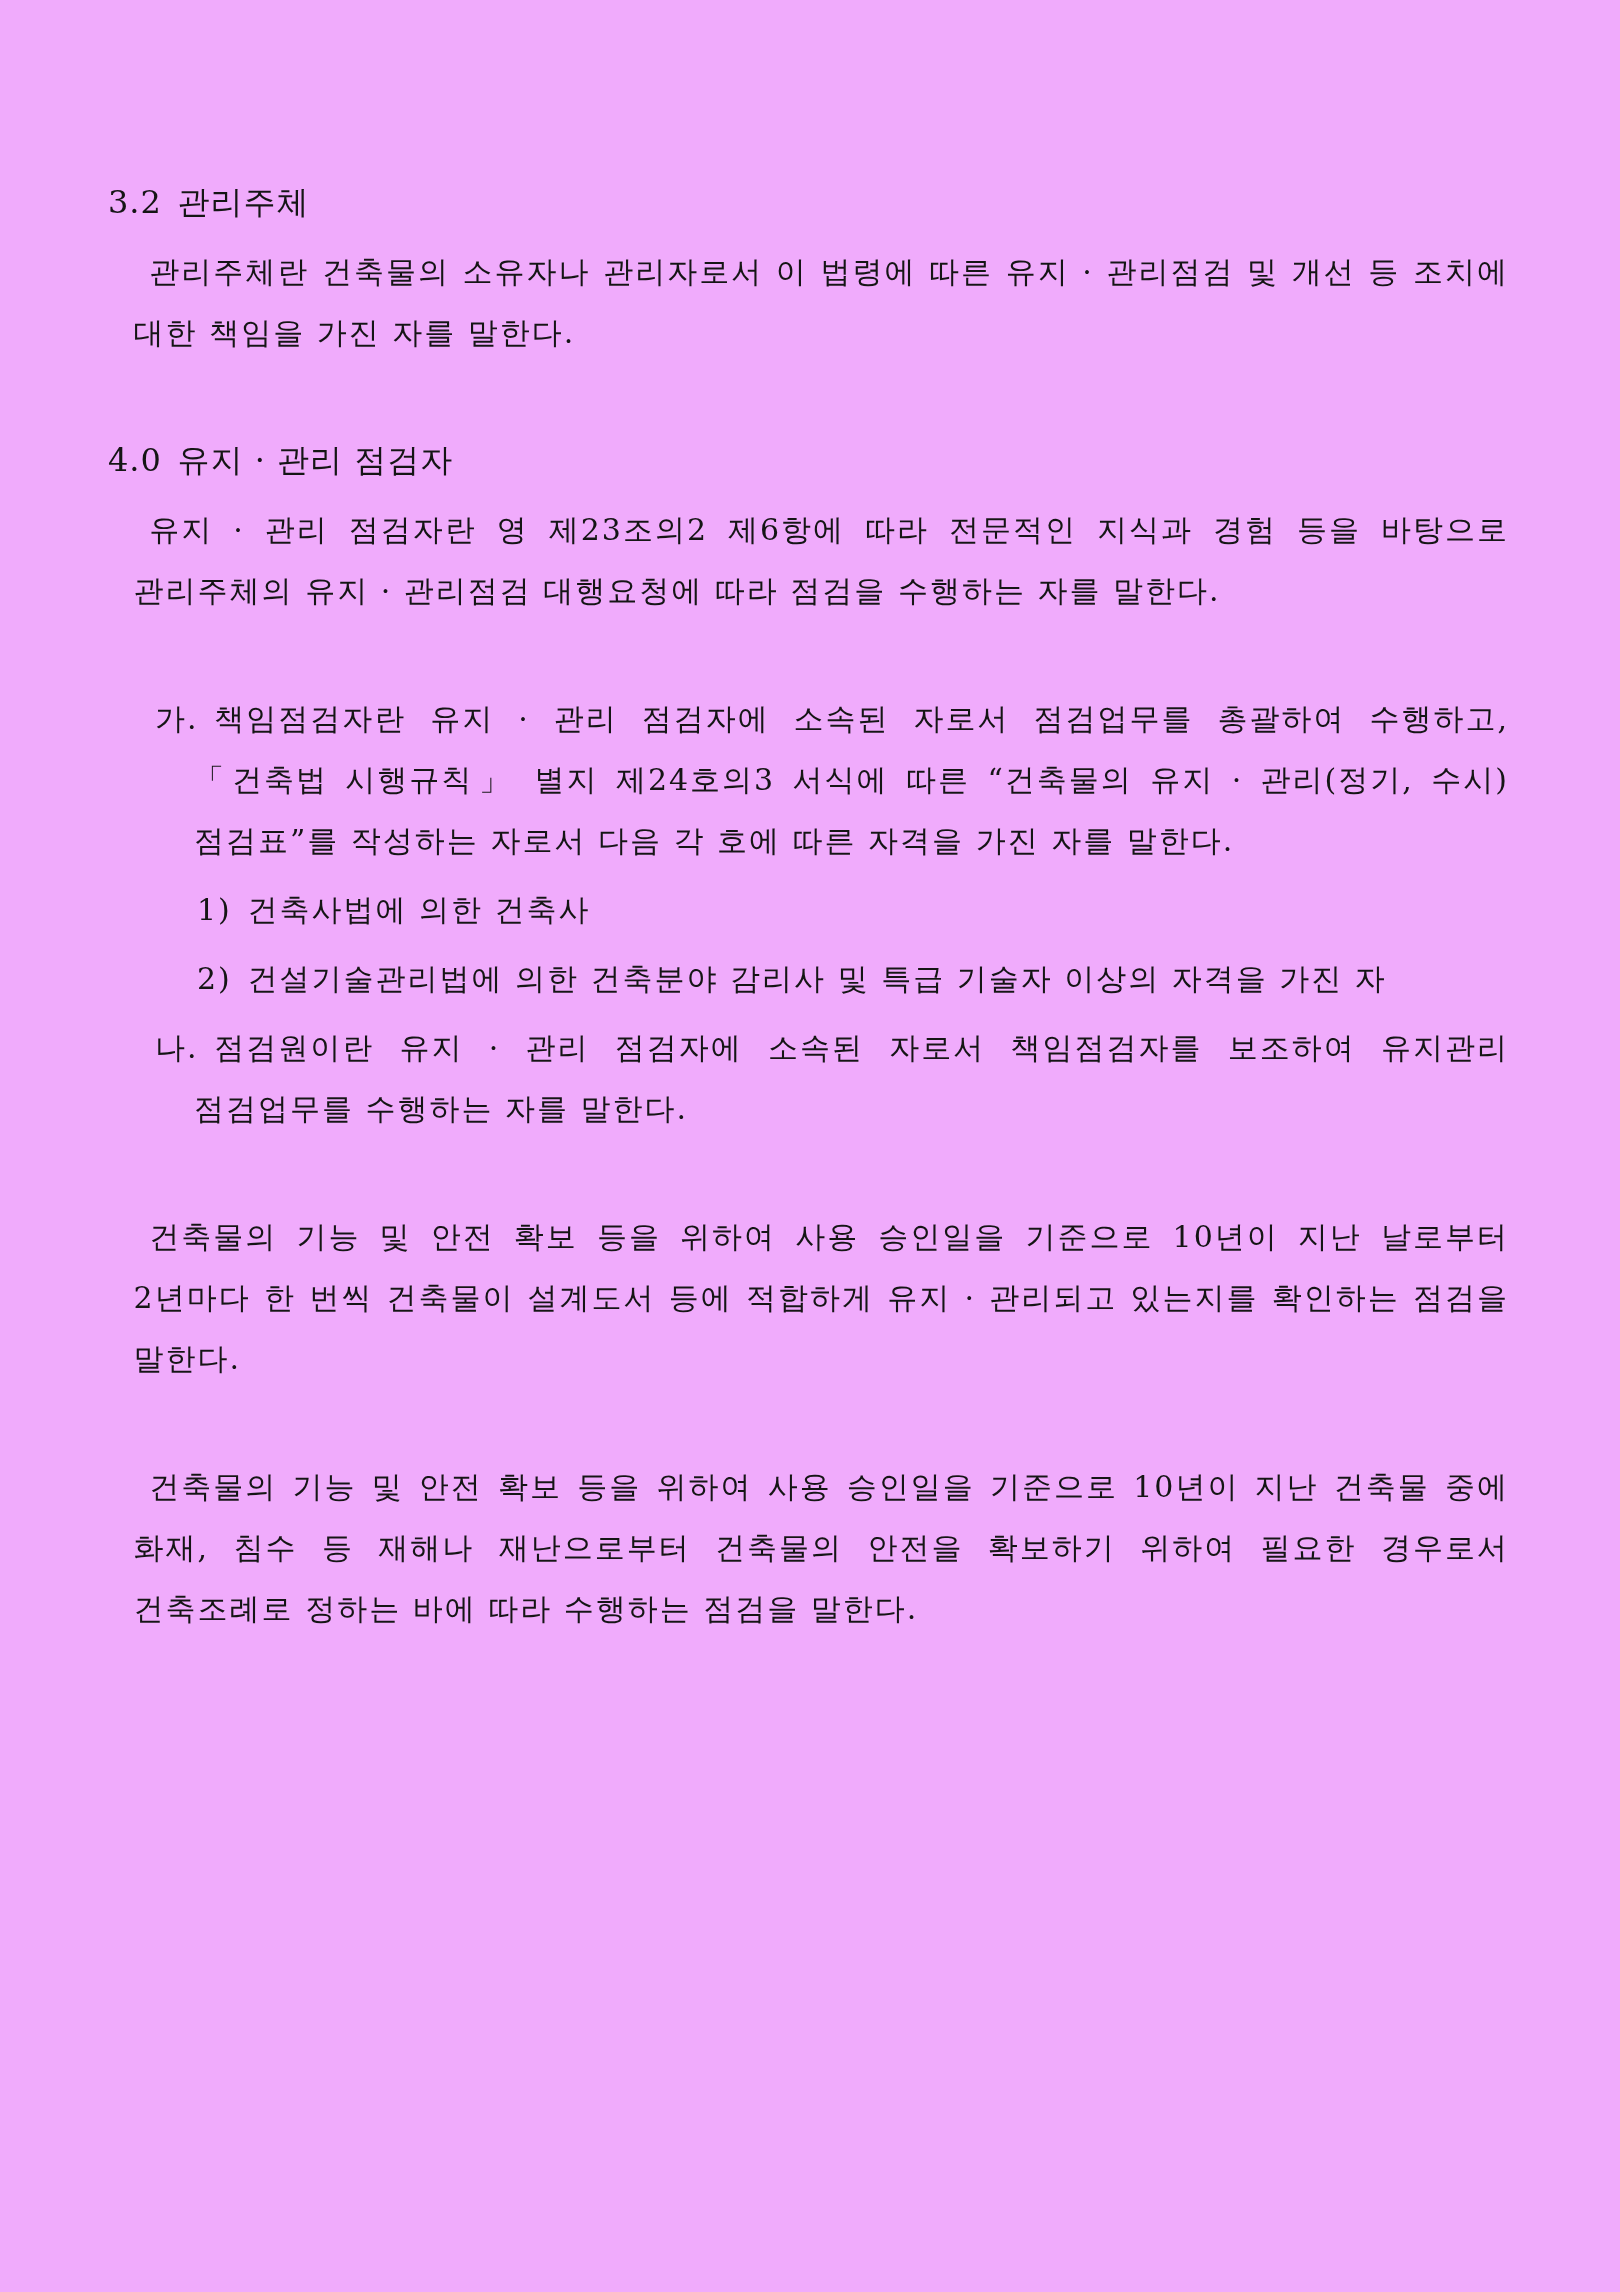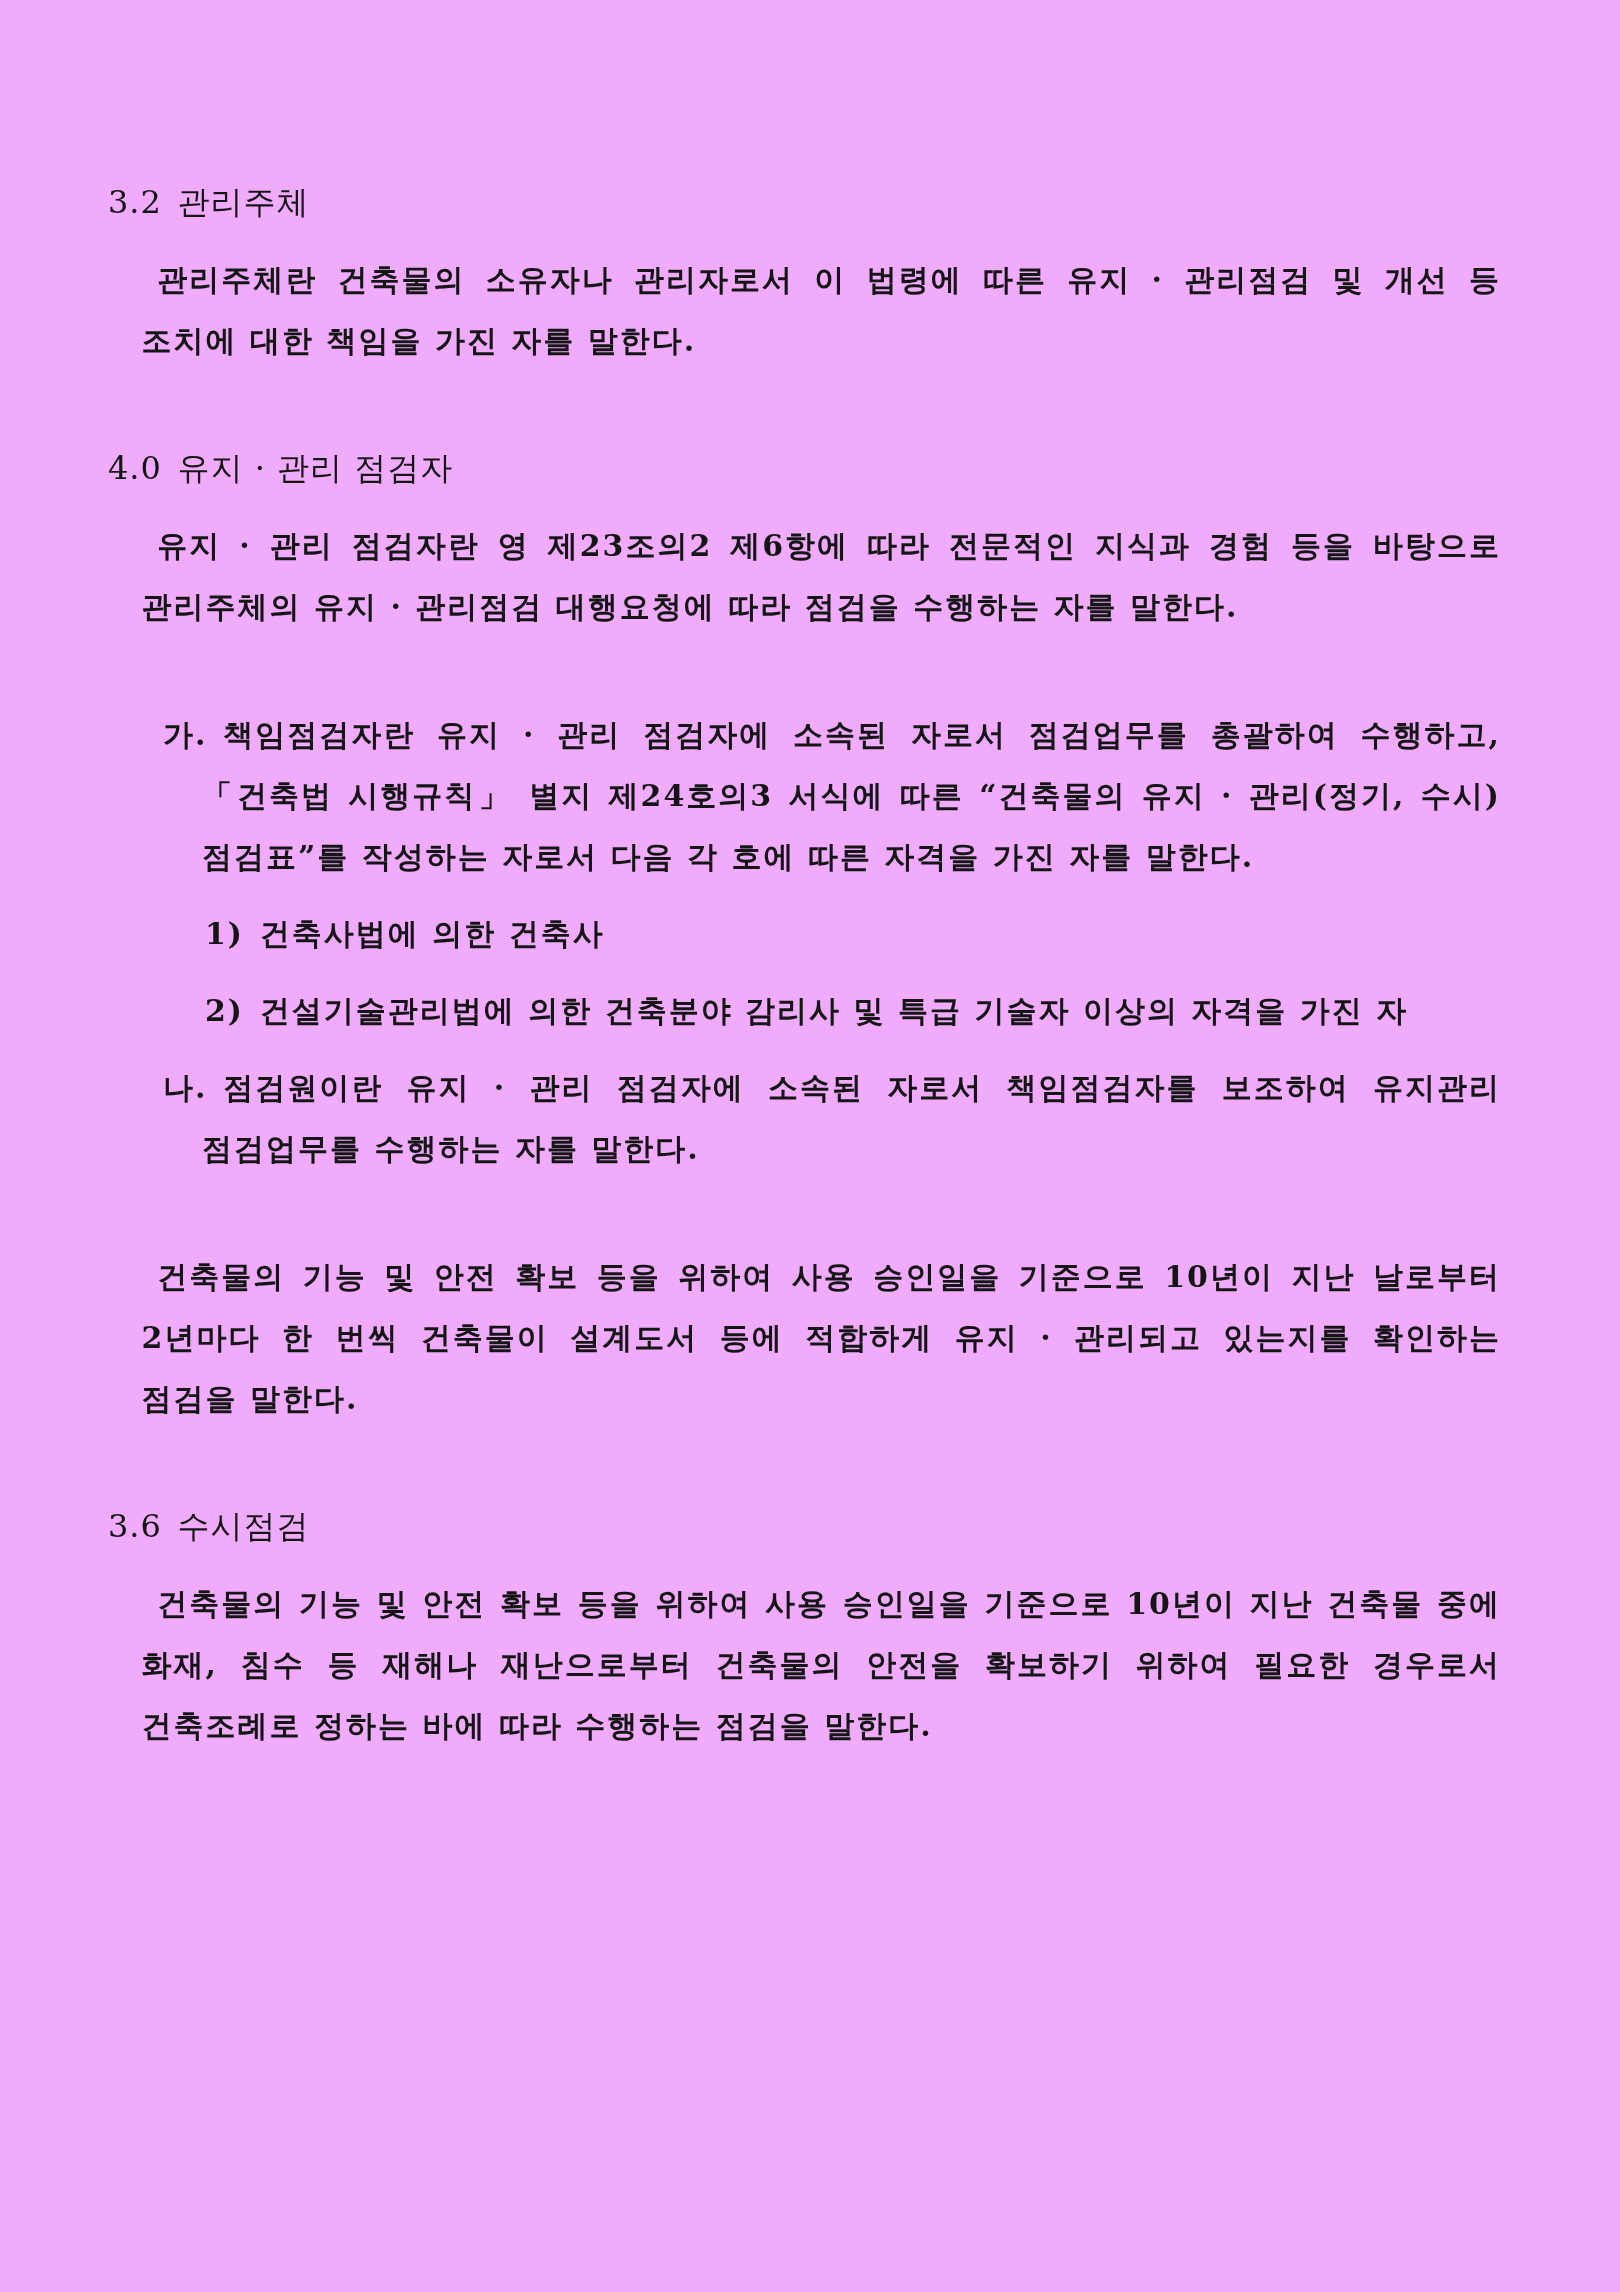--- a/index.html
+++ b/index.html
@@ -26,27 +26,26 @@
   .heading {
     margin: 0;
     font-size: 32px;
     font-weight: normal;
     line-height: 61px;
     letter-spacing: 1px;
     white-space: nowrap;
   }
   .heading .num { margin-right: 15.7px; }
   .para, .item, .subitem {
-    margin: 16px;
+    margin: 8px;
     font-size: 30px;
     line-height: 61px;
     letter-spacing: 2px;
     text-align: justify;
     word-break: keep-all;
-    font-weight: bold;
   }
   .para {
     padding-left: 17.6px;
     text-indent: 15.7px;
   }
   .item {
     padding-left: 78px;
     text-indent: -39px;
   }
   .subitem {
@@ -70,17 +69,16 @@
     <section class="section">
       <p class="item"><span class="marker">가.</span><span class="itext">책임점검자란 유지 · 관리 점검자에 소속된 자로서 점검업무를 총괄하여 수행하고, 「건축법 시행규칙」 별지 제24호의3 서식에 따른 “건축물의 유지 · 관리(정기, 수시) 점검표”를 작성하는 자로서 다음 각 호에 따른 자격을 가진 자를 말한다.</span></p>
       <p class="subitem"><span class="marker">1)</span><span class="itext">건축사법에 의한 건축사</span></p>
       <p class="subitem"><span class="marker">2)</span><span class="itext">건설기술관리법에 의한 건축분야 감리사 및 특급 기술자 이상의 자격을 가진 자</span></p>
       <p class="item"><span class="marker">나.</span><span class="itext">점검원이란 유지 · 관리 점검자에 소속된 자로서 책임점검자를 보조하여 유지관리 점검업무를 수행하는 자를 말한다.</span></p>
     </section>
     <section class="section">
       <p class="para">건축물의 기능 및 안전 확보 등을 위하여 사용 승인일을 기준으로 10년이 지난 날로부터 2년마다 한 번씩 건축물이 설계도서 등에 적합하게 유지 · 관리되고 있는지를 확인하는 점검을 말한다.</p>
     </section>
     <section class="section">
-      <h2 class="heading"><span class="num">3.6</span><span class="title">수시점검</span></h2>
       <p class="para">건축물의 기능 및 안전 확보 등을 위하여 사용 승인일을 기준으로 10년이 지난 건축물 중에 화재, 침수 등 재해나 재난으로부터 건축물의 안전을 확보하기 위하여 필요한 경우로서 건축조례로 정하는 바에 따라 수행하는 점검을 말한다.</p>
     </section>
   </main>
 
 
 </body></html>

